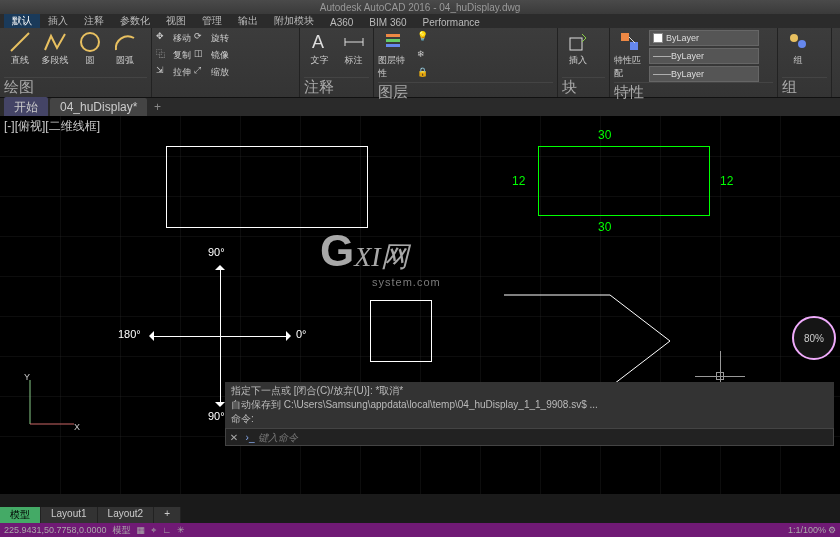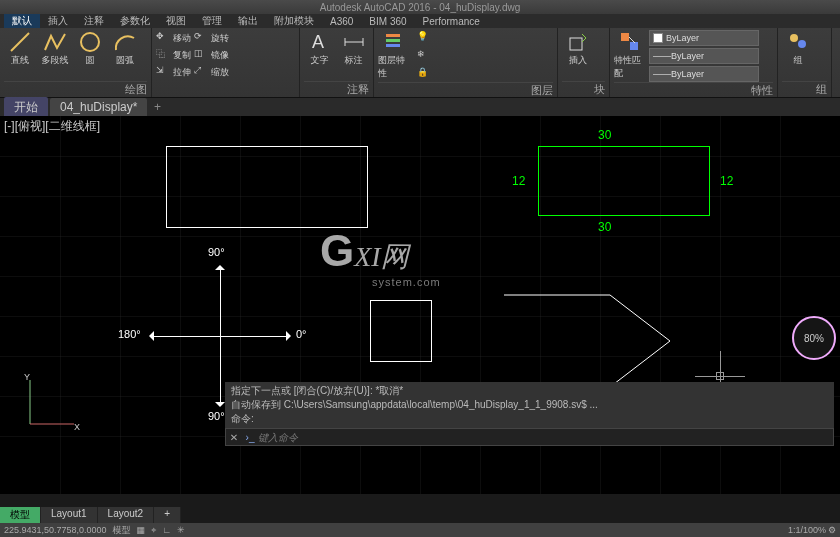--- a/index.html
+++ b/index.html
@@ -1,29 +1,29 @@
 <!DOCTYPE html>
 <html><head>
 <meta charset="utf-8">
 <style>
 * { margin: 0; padding: 0; box-sizing: border-box; font-family: "Microsoft YaHei", Arial, sans-serif; }
 body { width: 840px; height: 537px; background: #1a1a1a; color: #ccc; font-size: 11px; overflow: hidden; position: relative; }
 
 .titlebar { height: 14px; background: linear-gradient(#4a4a4a,#3a3a3a); display: flex; align-items: center; justify-content: center; font-size: 10px; color: #999; }
 .qat { position: absolute; top: 0; left: 4px; display: flex; gap: 2px; }
 
-.menu { height: 14px; background: #2b2b2b; display: flex; align-items: center; padding: 0 4px; font-size: 10px; }
+.menu { height: 14px; background: #2b2b2b; display: flex; align-items: flex-end; padding: 0 4px; font-size: 10px; }
 .menu span { padding: 0 8px; color: #bbb; cursor: pointer; }
 .menu span.active { background: #1a3a5a; color: #fff; }
 
 .ribbon { height: 70px; background: linear-gradient(#3c3c3c,#343434); display: flex; border-bottom: 1px solid #111; }
 .panel { border-right: 1px solid #222; padding: 2px 4px 0 4px; display: flex; flex-direction: column; justify-content: space-between; }
 .panel-body { display: flex; gap: 3px; flex: 1; }
 .panel-col { display: flex; flex-direction: column; gap: 1px; }
-.panel-label { text-align: right; font-size: 11px; color: #aaa; padding: 0 0; border-top: 1px solid #444; }
+.panel-label { text-align: left; font-size: 15px; color: #aaa; padding: 0 0; border-top: 1px solid #444; }
 .big-btn { display: flex; flex-direction: column; align-items: center; width: 32px; font-size: 9px; color: #ccc; }
 .big-btn .ic { width: 24px; height: 24px; }
 .sm-btn { display: flex; align-items: center; gap: 3px; font-size: 9px; height: 16px; color: #ccc; white-space: nowrap; }
 .sm-btn .ic { width: 14px; height: 14px; }
 .dd { width: 110px; height: 16px; background: #555; border: 1px solid #666; font-size: 9px; display: flex; align-items: center; padding: 0 3px; color: #ddd; }
 .dd .sw { width: 10px; height: 10px; background: #fff; border: 1px solid #888; margin-right: 3px; }
 
 .file-tabs { height: 18px; background: #2a2a2a; display: flex; align-items: center; padding: 0 4px; gap: 2px; font-size: 12px; }
 .file-tab { padding: 2px 10px; background: #3a3a3a; color: #ccc; border-radius: 2px 2px 0 0; }
 .file-tab.start { background: #446; }
@@ -60,21 +60,21 @@
 .cmd-hist { padding: 2px 6px; color: #bbb; background: #333; }
 .cmd-input { display: flex; align-items: center; background: #222; border: 1px solid #444; height: 18px; }
 .cmd-input .x { width: 16px; text-align: center; color: #aaa; }
 .cmd-input .prompt { width: 16px; text-align: center; color: #8ae; }
 .cmd-input input { flex: 1; background: transparent; border: none; color: #888; font-size: 10px; outline: none; font-style: italic; }
 
 .layout-tabs { position: absolute; bottom: 14px; left: 0; height: 16px; display: flex; font-size: 10px; }
 .layout-tab { padding: 1px 10px; background: #333; border-right: 1px solid #222; color: #ccc; }
 .layout-tab.active { background: #4a6; color: #000; }
 
-.status { position: absolute; bottom: 0; left: 0; right: 0; height: 14px; background: #404040; display: flex; align-items: center; font-size: 9px; color: #aaa; padding: 0 4px; gap: 6px; }
+.status { position: absolute; bottom: 0; left: 0; right: 0; height: 14px; background: #701a75; display: flex; align-items: center; font-size: 9px; color: #aaa; padding: 0 4px; gap: 6px; }
 .status .right { margin-left: auto; display: flex; gap: 2px; }
 </style>
 </head>
 <body>
 
 <div class="titlebar">
   <div class="qat"></div>
   <span>Autodesk AutoCAD 2016 - 04_huDisplay.dwg</span>
 </div>
 

